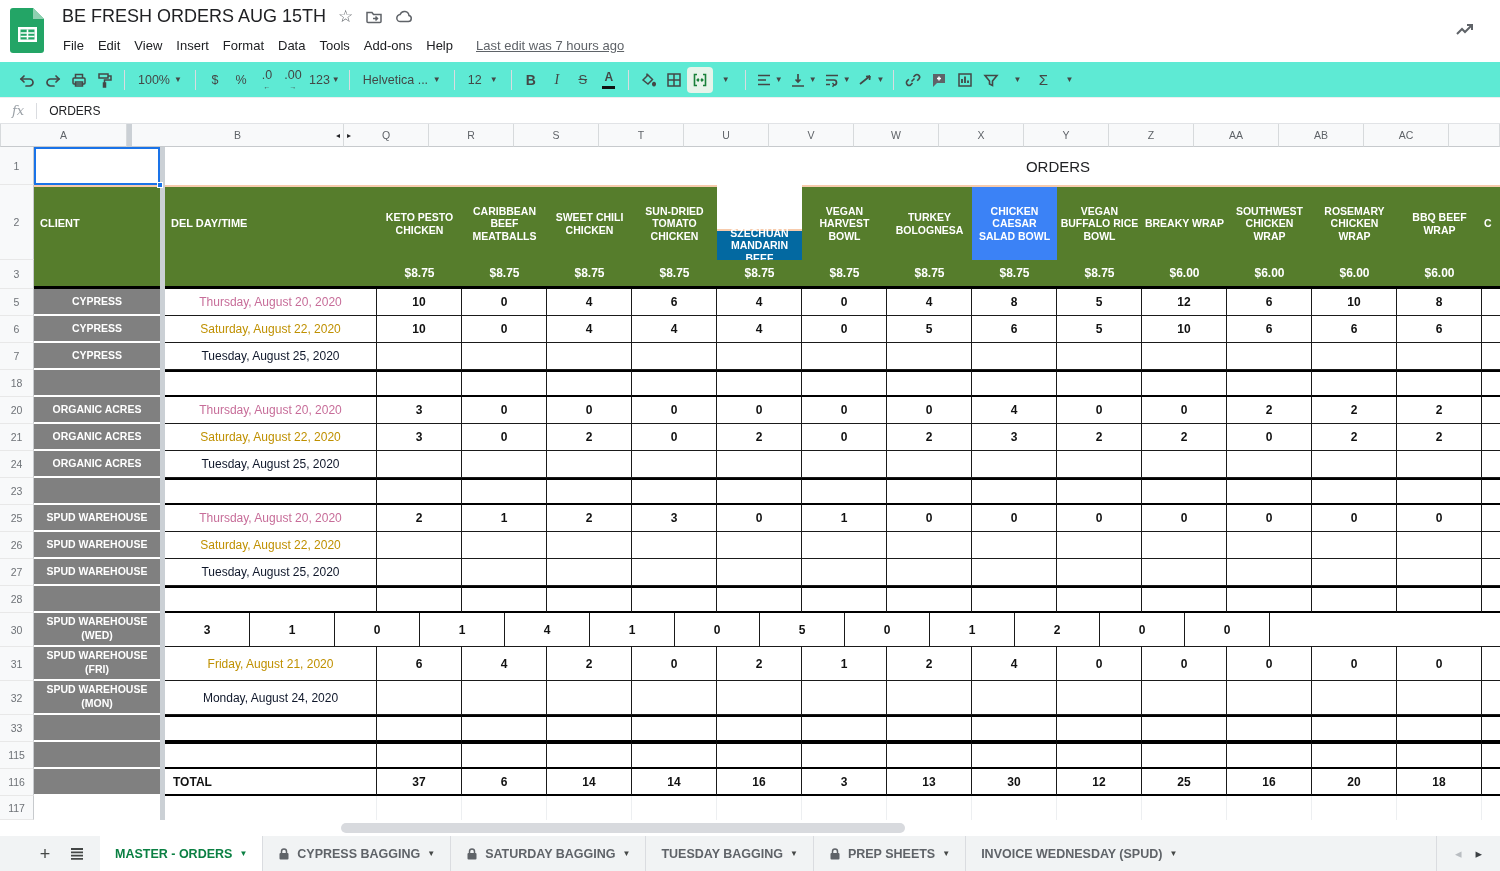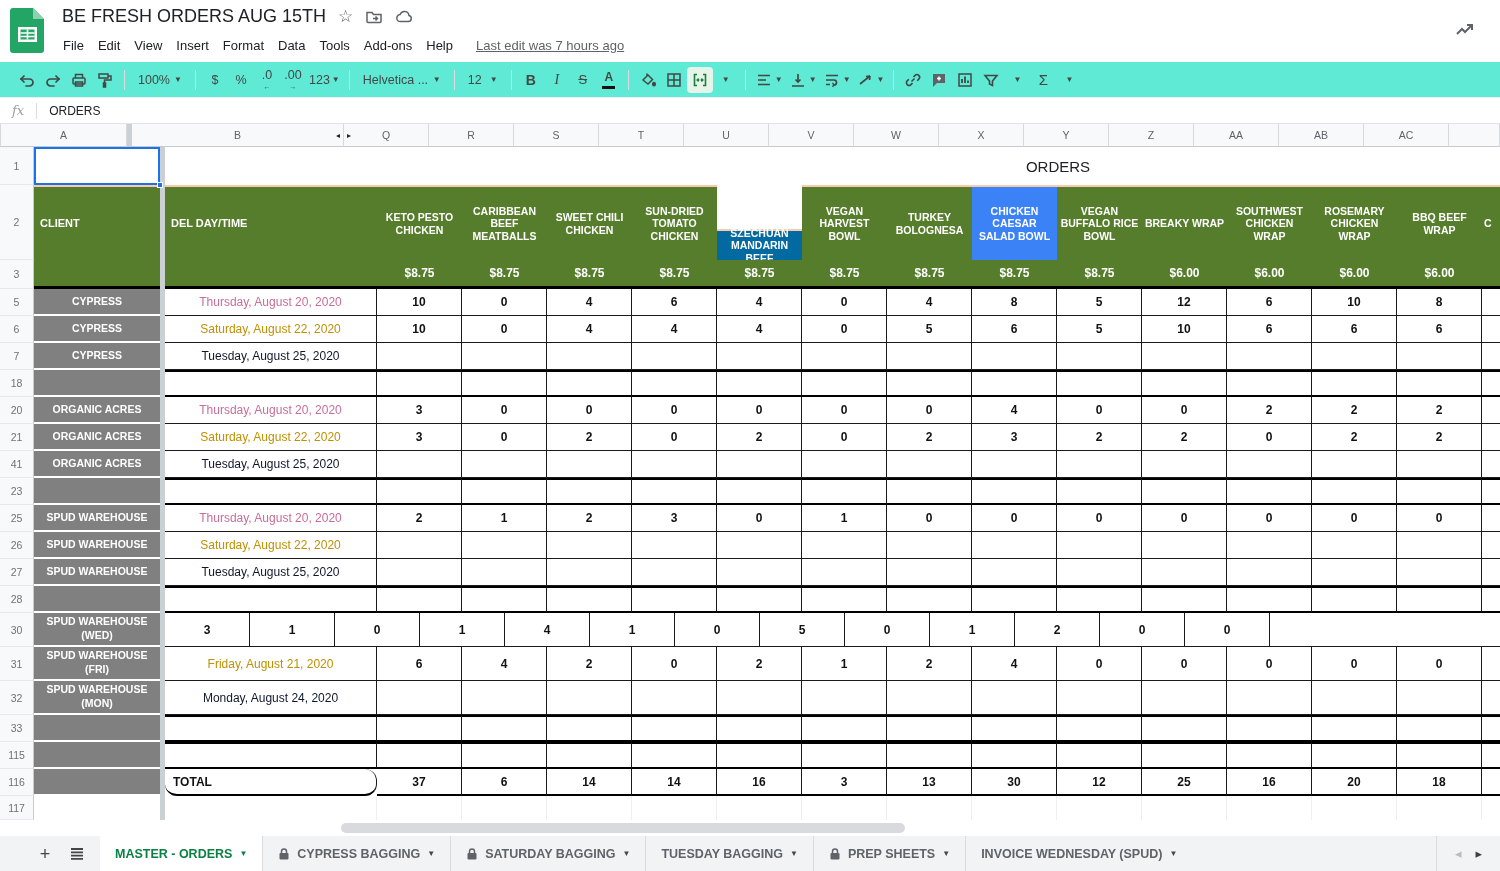--- a/index.html
+++ b/index.html
@@ -77,21 +77,21 @@
               display:flex; align-items:center; justify-content:center; cursor:cell; }
   .brow .cp.tb { border-right:none; }
   .date { font-size:12px; }
   .d-pink { color:#c76d99; } .d-gold { color:#bf9000; } .d-green { color:#0f172a; }
   .qty { font-weight:bold; font-size:12px; color:#111; }
   .ag { background:#808080; border-bottom:2px solid #fff; color:#fff; font-weight:bold; font-size:10.5px;
         display:flex; align-items:center; justify-content:center; text-align:center; line-height:1.3; padding:0 3px; cursor:cell; }
   .aw { background:#fff; cursor:cell; }
   .sp .tb { border-top:2px solid #000; border-bottom:2px solid #000; }
   .tot .tb { border-bottom:2px solid #000; }
-  .tot .lbl { justify-content:flex-start; padding-left:8px; font-weight:bold; font-size:12px; color:#111;border-radius:12px; }
+  .tot .lbl { justify-content:flex-start; padding-left:8px; font-weight:bold; font-size:12px; color:#111; }
   .plain .tb { border-right:1px solid #edeff1; border-bottom:none; }
 
   
   .hscroll { height:16px; position:relative; background:#fff; }
   .hthumb { position:absolute; left:341px; top:3px; width:564px; height:10px;
             background:#d8dade; border-radius:6px; cursor:pointer; }
 
   
   .tabbar { height:35px; background:#f1f3f4; display:flex; align-items:stretch; }
   .tb-ctl { display:flex; align-items:center; gap:6px; padding:0 10px 0 32px; }
@@ -510,21 +510,21 @@
       <div class="cq tb qty">2</div>
       <div class="cq tb qty">3</div>
       <div class="cq tb qty">2</div>
       <div class="cq tb qty">2</div>
       <div class="cq tb qty">0</div>
       <div class="cq tb qty">2</div>
       <div class="cq tb qty">2</div>
       <div class="cp tb"></div>
     </div>
     <div class="g-row brow dat" style="height: 27px;">
-      <div class="gut">41</div>
+      <div class="gut">24</div>
       <div class="ca ag">ORGANIC ACRES</div>
       <div class="fz"></div>
       <div class="cb tb date d-green">Tuesday, August 25, 2020</div>
       <div class="cq tb qty"></div>
       <div class="cq tb qty"></div>
       <div class="cq tb qty"></div>
       <div class="cq tb qty"></div>
       <div class="cq tb qty"></div>
       <div class="cq tb qty"></div>
       <div class="cq tb qty"></div>

